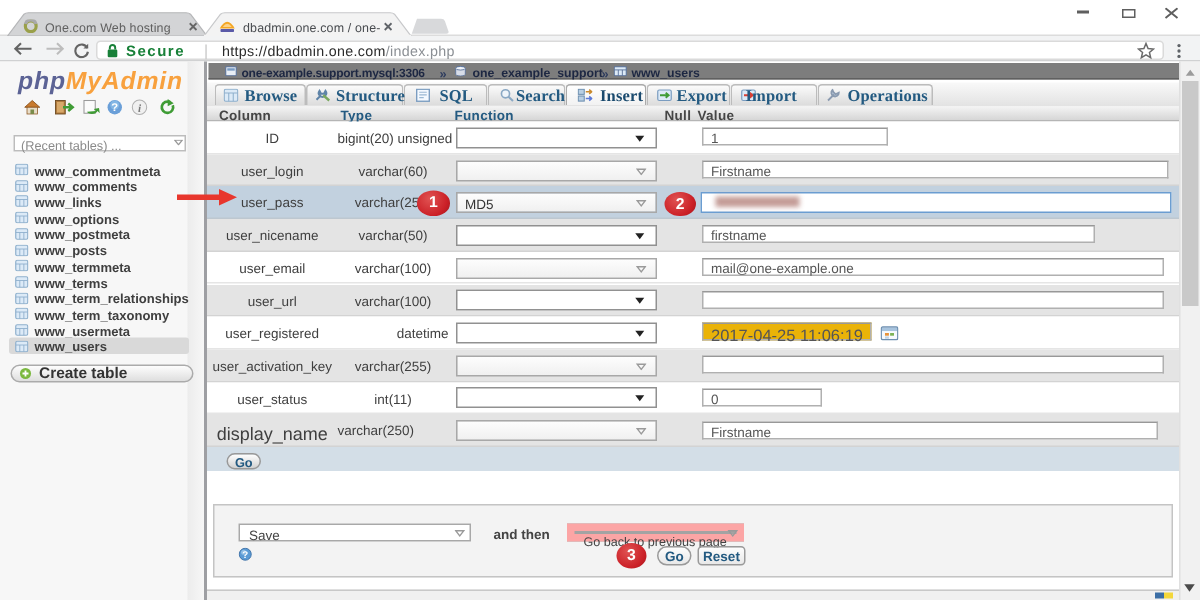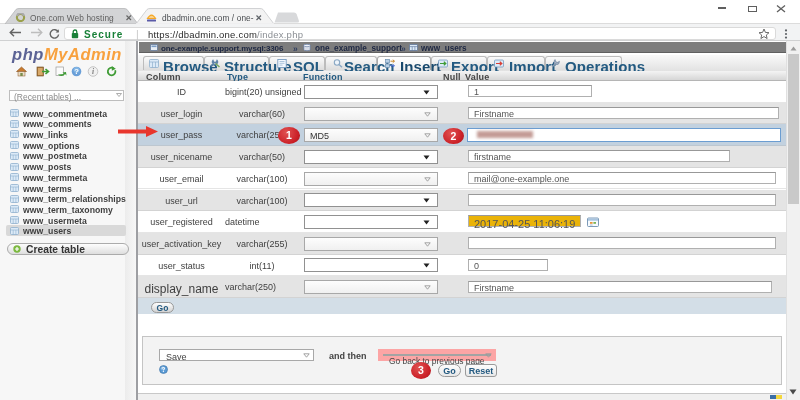--- a/index.html
+++ b/index.html
@@ -229,21 +229,21 @@
 <svg class="abs" style="left:409px;top:43.5px;" width="9" height="7" viewBox="0 0 9 7">
     <rect x="0.5" y="0.5" width="8" height="6" rx="0.5" fill="#dceaf7" stroke="#5a729a" stroke-width="0.7"></rect>
     <path d="M0.5,2.6 L8.5,2.6 M3.2,2.6 L3.2,6.5 M5.9,2.6 L5.9,6.5" stroke="#5a729a" stroke-width="0.6"></path>
   </svg>
 <div class="abs" style="left:421px;top:43.8px;font-size:8.2px;font-weight:bold;color:#1d2742;letter-spacing:0;">www_users</div>
 
 <div class="abs" style="left:138px;top:55px;width:648px;height:15.5px;background:linear-gradient(#f9f9f9,#e2e2e2);"></div>
 <style>
 .ptab { position:absolute; top:55.5px; height:14.5px; border:1px solid #bcbcbc; border-bottom:none; border-radius:3px 3px 0 0; background:linear-gradient(#fbfbfb,#dcdcdc); }
 .ptab.active { background:linear-gradient(#ffffff,#f2f2f2); border-color:#aaa; }
-.ptxt { position:absolute; top:58px; font-size:15px; font-weight:bold; color:#235a81; letter-spacing:0.1px; }
+.ptxt { position:absolute; top:58px; font-size:11px; font-weight:bold; color:#235a81; letter-spacing:0.1px;font-family:Liberation Serif, serif; }
 </style>
 <div class="ptab" style="left:143px;width:61px;"></div>
 <div class="ptab" style="left:204px;width:65px;"></div>
 <div class="ptab" style="left:269px;width:56px;"></div>
 <div class="ptab" style="left:325px;width:52px;"></div>
 <div class="ptab active" style="left:377px;width:54px;"></div>
 <div class="ptab" style="left:431px;width:56px;"></div>
 <div class="ptab" style="left:487px;width:58px;"></div>
 <div class="ptab" style="left:545px;width:77px;"></div>
 <svg class="abs" style="left:149px;top:58.5px;" width="10" height="9" viewBox="0 0 10 9">
@@ -275,21 +275,21 @@
 <div class="ptxt" style="left:400px;color:#1a4a6e;">Insert</div>
 <svg class="abs" style="left:438px;top:58.5px;" width="10" height="9" viewBox="0 0 10 9">
     <rect x="0.5" y="1" width="9" height="7" rx="1" fill="#dceaf7" stroke="#7a9cc0" stroke-width="0.8"></rect>
     <path d="M2,4.5 L7.5,4.5 M5.8,2.8 L7.8,4.5 L5.8,6.2" stroke="#3f9c35" stroke-width="1.2" fill="none"></path>
   </svg>
 <div class="ptxt" style="left:451px;">Export</div>
 <svg class="abs" style="left:494px;top:58.5px;" width="10" height="9" viewBox="0 0 10 9">
     <rect x="0.5" y="1" width="9" height="7" rx="1" fill="#dceaf7" stroke="#7a9cc0" stroke-width="0.8"></rect>
     <path d="M2,4.5 L7.5,4.5 M5.8,2.8 L7.8,4.5 L5.8,6.2" stroke="#d83f35" stroke-width="1.2" fill="none"></path>
   </svg>
-<div class="ptxt" style="left:509px;">Import</div>
+<div class="ptxt" style="left:497px;">Import</div>
 <svg class="abs" style="left:551px;top:58.5px;" width="10" height="9" viewBox="0 0 10 9">
     <path d="M1,8 L5,4 M4,1 a2.5 2.5 0 1 0 4.2,1.8 l-2.2,1 l-1.4,-1.4 z" stroke="#8a9ab0" stroke-width="1.2" fill="#b8c8da"></path>
   </svg>
 <div class="ptxt" style="left:565px;">Operations</div>
 
 <div class="abs" style="left:138px;top:70.5px;width:648px;height:10.5px;background:linear-gradient(#f4f4f4,#d6d6d6);border-bottom:1px solid #b5b5b5;"></div>
 <div class="abs" style="left:146px;top:71.5px;font-size:9px;font-weight:bold;color:#454545;letter-spacing:0.2px;">Column</div>
 <div class="abs" style="left:227px;top:71.5px;font-size:9px;font-weight:bold;color:#235a81;letter-spacing:0.2px;">Type</div>
 <div class="abs" style="left:303px;top:71.5px;font-size:9px;font-weight:bold;color:#235a81;letter-spacing:0.2px;">Function</div>
 <div class="abs" style="left:443px;top:71.5px;font-size:9px;font-weight:bold;color:#454545;letter-spacing:0.2px;">Null</div>
@@ -345,21 +345,21 @@
 <div class="abs" style="left:138px;top:195.5px;width:87px;text-align:center;font-size:9px;color:#3f3f3f;white-space:nowrap;">user_url</div>
 <div class="abs" style="left:225px;top:195.5px;width:74px;text-align:center;font-size:9px;color:#3f3f3f;white-space:nowrap;">varchar(100)</div>
 <div class="abs" style="left:304px;top:193.3px;width:134px;height:14px;background:#fff;border:1px solid #919191;"></div>
 <svg class="abs" style="left:423px;top:198.3px;" width="7" height="5" viewBox="0 0 7 5">
     <path d="M0.5,0.5 L6.5,0.5 L3.5,4.5 Z" fill="#222"></path>
   </svg>
 <div class="abs" style="left:468px;top:193.7px;width:308px;height:12px;background:#fff;border:1px solid #b0b0b0;border-top-color:#989898;font-size:9px;color:#555;padding:1.2px 0 0 5px;"></div>
 
 <div class="abs" style="left:138px;top:211.2px;width:648px;height:21.7px;background:#ffffff;border-bottom:1px solid rgba(180,180,180,0.35);"></div>
 <div class="abs" style="left:138px;top:217.2px;width:87px;text-align:center;font-size:9px;color:#3f3f3f;white-space:nowrap;">user_registered</div>
-<div class="abs" style="left:225px;top:217.2px;width:74px;text-align:left;font-size:9px;color:#3f3f3f;white-space:nowrap;">datetime</div>
+<div class="abs" style="left:225px;top:217.2px;width:74px;text-align:right;font-size:9px;color:#3f3f3f;white-space:nowrap;">datetime</div>
 <div class="abs" style="left:304px;top:215.0px;width:134px;height:14px;background:#fff;border:1px solid #919191;"></div>
 <svg class="abs" style="left:423px;top:220.0px;" width="7" height="5" viewBox="0 0 7 5">
     <path d="M0.5,0.5 L6.5,0.5 L3.5,4.5 Z" fill="#222"></path>
   </svg>
 <div class="abs" style="left:468px;top:215.4px;width:113px;height:12px;background:#eab308;border:1px solid #b0b0b0;border-top-color:#989898;font-size:11px;color:#555;padding:1.2px 0 0 5px;">2017-04-25 11:06:19</div>
 <svg class="abs" style="left:587px;top:216.9px;" width="12" height="10" viewBox="0 0 12 10">
     <rect x="0.5" y="1" width="11" height="8.5" rx="1" fill="#f6fafd" stroke="#6d8fb0" stroke-width="0.9"></rect>
     <rect x="1" y="1.5" width="10" height="2.2" fill="#a8c4de"></rect>
     <rect x="3" y="5" width="2.6" height="1.8" fill="#e8933a"></rect>
     <rect x="6.4" y="5" width="2.6" height="1.8" fill="#7cb356"></rect>

